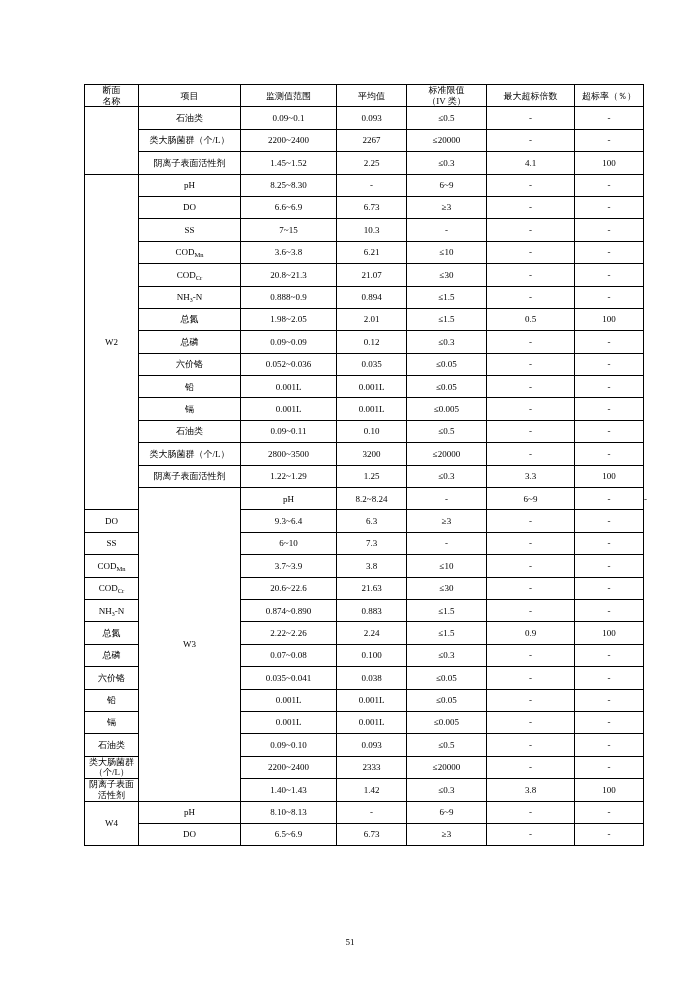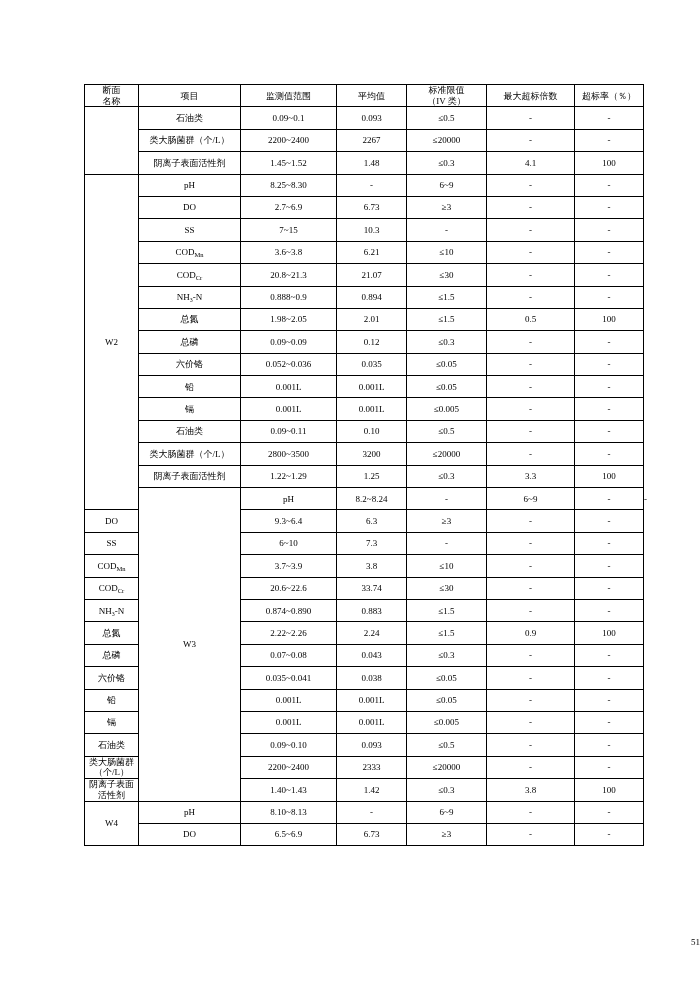--- a/index.html
+++ b/index.html
@@ -60,21 +60,21 @@
     bottom: -2px;
   }
   .section-label {
     font-size: 9.5px;
   }
   .page-number {
     position: absolute;
     bottom: 42px;
     left: 0;
     width: 700px;
-    text-align: right;
+    text-align: center;
     font-size: 9px;
     font-family: "Liberation Serif", "DejaVu Serif", serif;
   }
 </style>
 </head>
 <body>
 
 <div class="page">
   <table class="data">
     <colgroup>
@@ -117,37 +117,37 @@
           <td>类大肠菌群（个/L）</td>
           <td>2200~2400</td>
           <td>2267</td>
           <td>≤20000</td>
           <td>-</td>
           <td>-</td>
         </tr>
         <tr>
           <td>阴离子表面活性剂</td>
           <td>1.45~1.52</td>
-          <td>1.48</td>
+          <td>2.25</td>
           <td>≤0.3</td>
           <td>4.1</td>
           <td>100</td>
         </tr>
         <tr>
           <td class="section-label" rowspan="15">W2</td>
           <td>pH</td>
           <td>8.25~8.30</td>
           <td>-</td>
           <td>6~9</td>
           <td>-</td>
           <td>-</td>
         </tr>
         <tr>
           <td>DO</td>
-          <td>2.7~6.9</td>
+          <td>6.6~6.9</td>
           <td>6.73</td>
           <td>≥3</td>
           <td>-</td>
           <td>-</td>
         </tr>
         <tr>
           <td>SS</td>
           <td>7~15</td>
           <td>10.3</td>
           <td>-</td>
@@ -271,21 +271,21 @@
           <td>COD<sub>Mn</sub></td>
           <td>3.7~3.9</td>
           <td>3.8</td>
           <td>≤10</td>
           <td>-</td>
           <td>-</td>
         </tr>
         <tr>
           <td>COD<sub>Cr</sub></td>
           <td>20.6~22.6</td>
-          <td>33.74</td>
+          <td>21.63</td>
           <td>≤30</td>
           <td>-</td>
           <td>-</td>
         </tr>
         <tr>
           <td>NH₃-N</td>
           <td>0.874~0.890</td>
           <td>0.883</td>
           <td>≤1.5</td>
           <td>-</td>
@@ -295,21 +295,21 @@
           <td>总氮</td>
           <td>2.22~2.26</td>
           <td>2.24</td>
           <td>≤1.5</td>
           <td>0.9</td>
           <td>100</td>
         </tr>
         <tr>
           <td>总磷</td>
           <td>0.07~0.08</td>
-          <td>0.043</td>
+          <td>0.100</td>
           <td>≤0.3</td>
           <td>-</td>
           <td>-</td>
         </tr>
         <tr>
           <td>六价铬</td>
           <td>0.035~0.041</td>
           <td>0.038</td>
           <td>≤0.05</td>
           <td>-</td>

